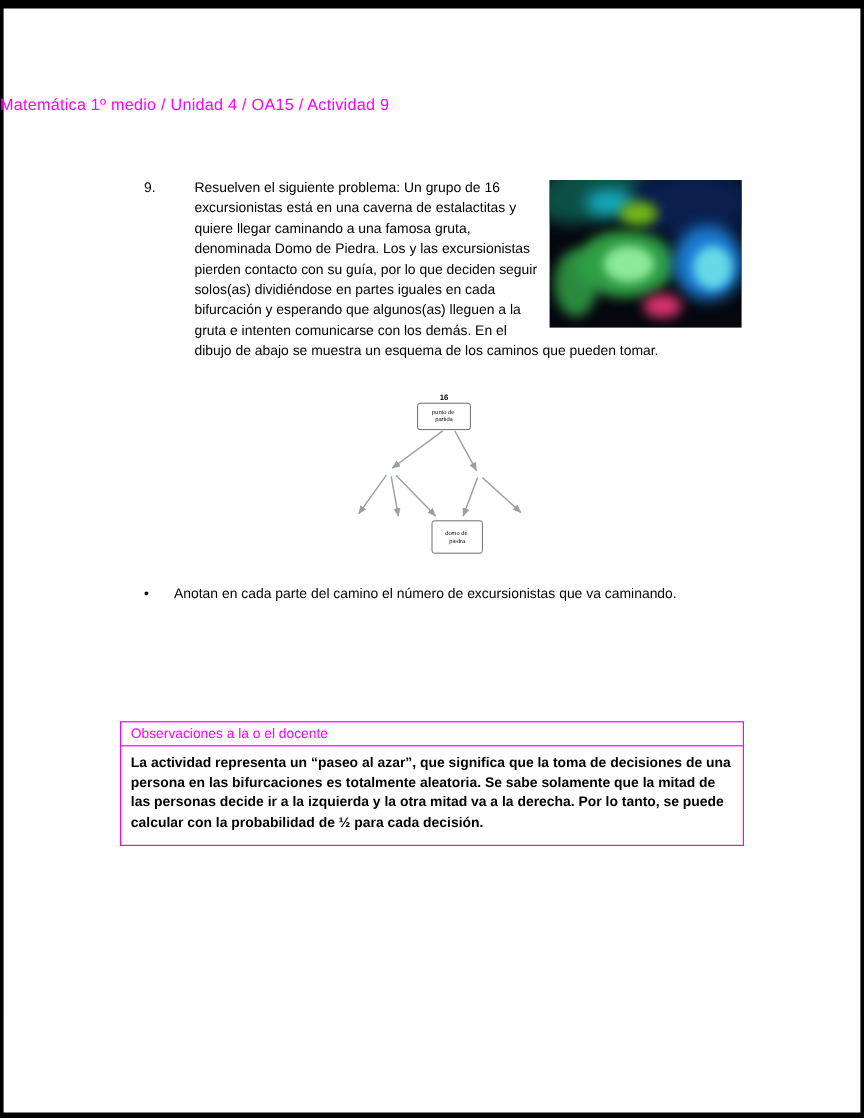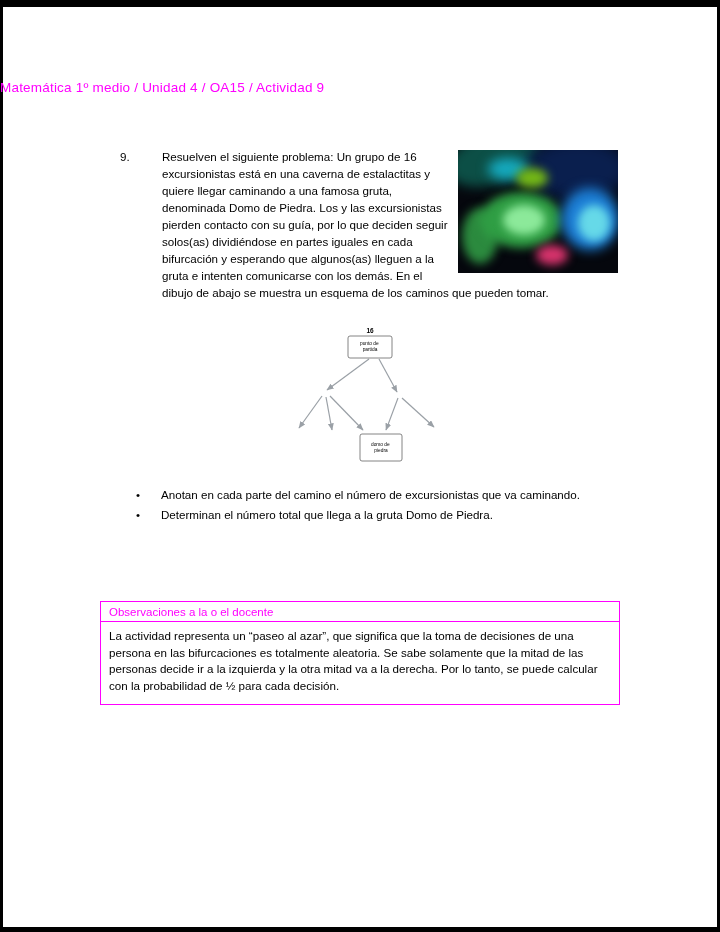--- a/index.html
+++ b/index.html
@@ -39,36 +39,36 @@
   .b8{left:4px;top:58px;width:36px;height:56px;background:#2b8a3e;filter:blur(5px);}
   .b9{left:58px;top:18px;width:32px;height:20px;background:#74b816;filter:blur(5px);}
   .b10{left:30px;top:8px;width:40px;height:22px;background:#15aabf;filter:blur(6px);}
   .diagram{position:absolute;top:326px;left:286px;width:165px;height:148px;}
   .diagram svg{display:block;}
   .node-box{fill:#ffffff;stroke:#666;stroke-width:0.8;}
   .arrow{stroke:#9aa0a6;stroke-width:1.2;fill:none;}
   .node-label{font-size:4.8px;fill:#000;text-anchor:middle;}
   .node-count{font-size:6.5px;font-weight:bold;fill:#000;text-anchor:middle;}
   .bullets{
-    position:absolute;top:487px;left:136px;width:500px;
+    position:absolute;top:487px;left:120px;width:500px;
     font-size:11.6px;line-height:16.5px;
   }
   .brow{display:flex;margin-bottom:3px;}
   .bdot{width:25px;flex:none;}
   .bdot::before{content:"\2022";}
   .btext{flex:1;}
   .obs{
     position:absolute;top:601px;left:100px;width:518px;
     border:1px solid #ff00ff;background:#fff;
   }
   .obs-title{
     padding:4px 8px 3px;color:#ff00ff;font-weight:normal;font-size:11.5px;
     border-bottom:1px solid #ff00ff;
   }
-  .obs-body{padding:6px 8px 10px;font-size:11.6px;line-height:16.5px;}
+  .obs-body{padding:6px 8px 10px;font-size:11.6px;line-height:16.5px;font-weight:bold;}
 </style>
 </head>
 <body>
 
 <div class="frame"></div>
 
 <div class="doc-title">Matemática 1º medio / Unidad 4 / OA15 / Actividad 9</div>
 
 <div class="problem">
   <div class="pnum">9.</div>
@@ -120,22 +120,18 @@
       <tspan x="95" dy="6.2">piedra</tspan>
     </text>
   </svg>
 </div>
 
 <div class="bullets">
   <div class="brow">
     <span class="bdot"></span>
     <span class="btext">Anotan en cada parte del camino el número de excursionistas que va caminando.</span>
   </div>
-  <div class="brow">
-    <span class="bdot"></span>
-    <span class="btext">Determinan el número total que llega a la gruta Domo de Piedra.</span>
-  </div>
 </div>
 
 <div class="obs">
   <div class="obs-title">Observaciones a la o el docente</div>
   <div class="obs-body">La actividad representa un “paseo al azar”, que significa que la toma de decisiones de una persona en las bifurcaciones es totalmente aleatoria. Se sabe solamente que la mitad de las personas decide ir a la izquierda y la otra mitad va a la derecha. Por lo tanto, se puede calcular con la probabilidad de ½ para cada decisión.</div>
 </div>
 
 </body></html>

